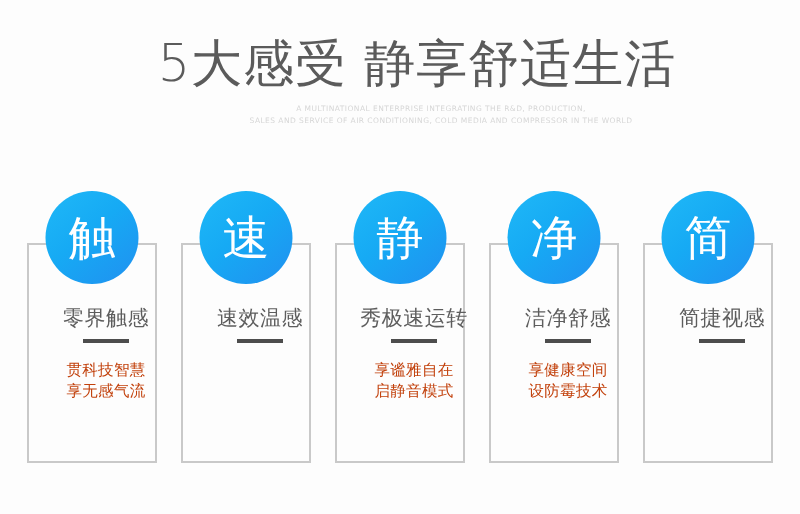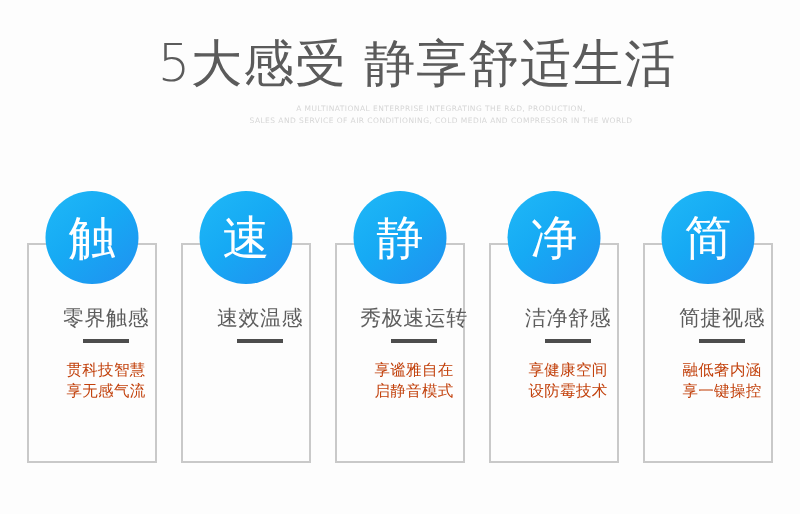--- a/index.html
+++ b/index.html
@@ -223,21 +223,17 @@
     </div>
 
     <div class="card">
       <div class="card-box"></div>
       <div class="badge">
         <span class="badge-char">简</span>
       </div>
       <div class="card-body">
         <div class="card-title">简捷视感</div>
         <div class="divider"></div>
-        <div class="card-desc">
-          <span class="desc-line">融低奢内涵</span>
-          <span class="desc-line">享一键操控</span>
-        </div>
       </div>
     </div>
 
   </div>
 </div>
 
 </body></html>

